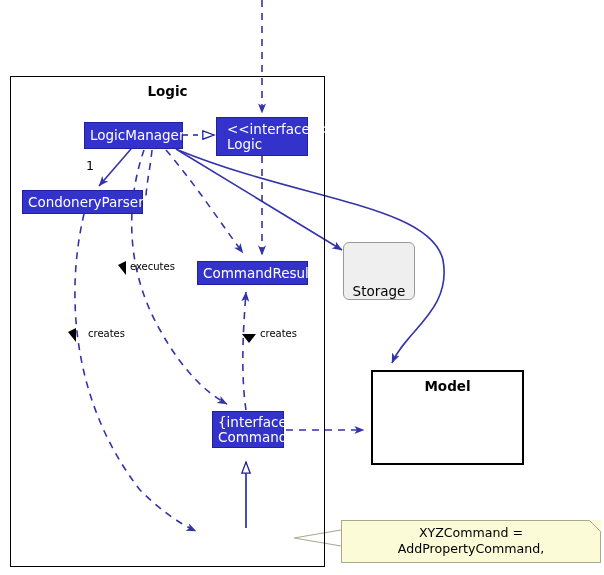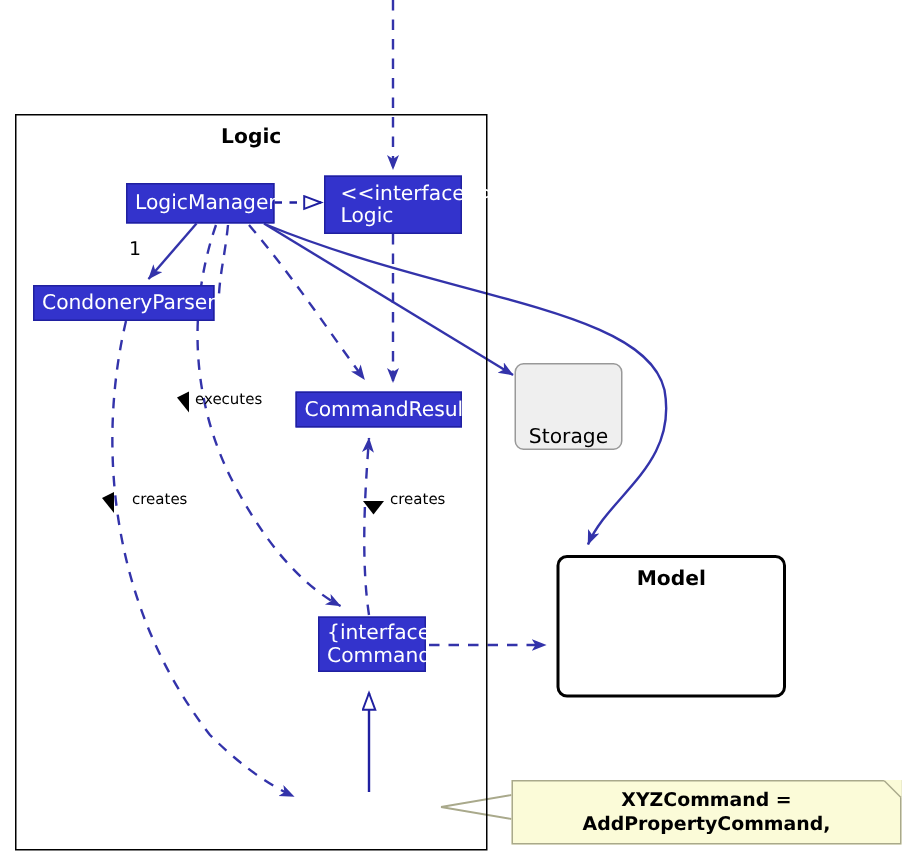--- a/index.html
+++ b/index.html
@@ -88,21 +88,20 @@
   .note {
     position: absolute;
     box-sizing: border-box;
     background: #FBFBD8;
     border: 1px solid #A9A98B;
     font-size: 12.6px;
     color: #000000;
     text-align: center;
     padding: 4px 6px 4px 6px;
     line-height: 1.25;
-    font-weight: bold;
   }
   .note .fold {
     position: absolute;
     right: -1px;
     top: -1px;
     width: 0;
     height: 0;
     border-left: 11px solid transparent;
     border-top: 11px solid #FBFBD8;
   }
@@ -245,21 +244,21 @@
   <div class="node cls" style="left:212px; top:411px; width:72px; height:37px;">
     <span class="l2">{interface}</span>
     <span class="l2">Command</span>
   </div>
 
 
   <div class="ext-box" style="left:343px; top:242px; width:72px; height:58px;">
     <span>Storage</span>
   </div>
 
-  <div class="model-box" style="left:371px; top:370px; width:153px; height:95px;border-radius:7px;">
+  <div class="model-box" style="left:371px; top:370px; width:153px; height:95px;">
     <span>Model</span>
   </div>
 
   <div class="note" style="left:341px; top:520px; width:260px; height:43px;">
     <div>XYZCommand = AddPropertyCommand,</div>
     <span class="fold"></span>
     <svg class="fold-edge" viewBox="0 0 12 12">
       <path d="M0,0 L12,12 L12,0 Z" fill="#FBFBD8" stroke="none"></path>
       <path d="M0.5,0.5 L11.5,11.5" stroke="#A9A98B" stroke-width="1" fill="none"></path>
     </svg>

